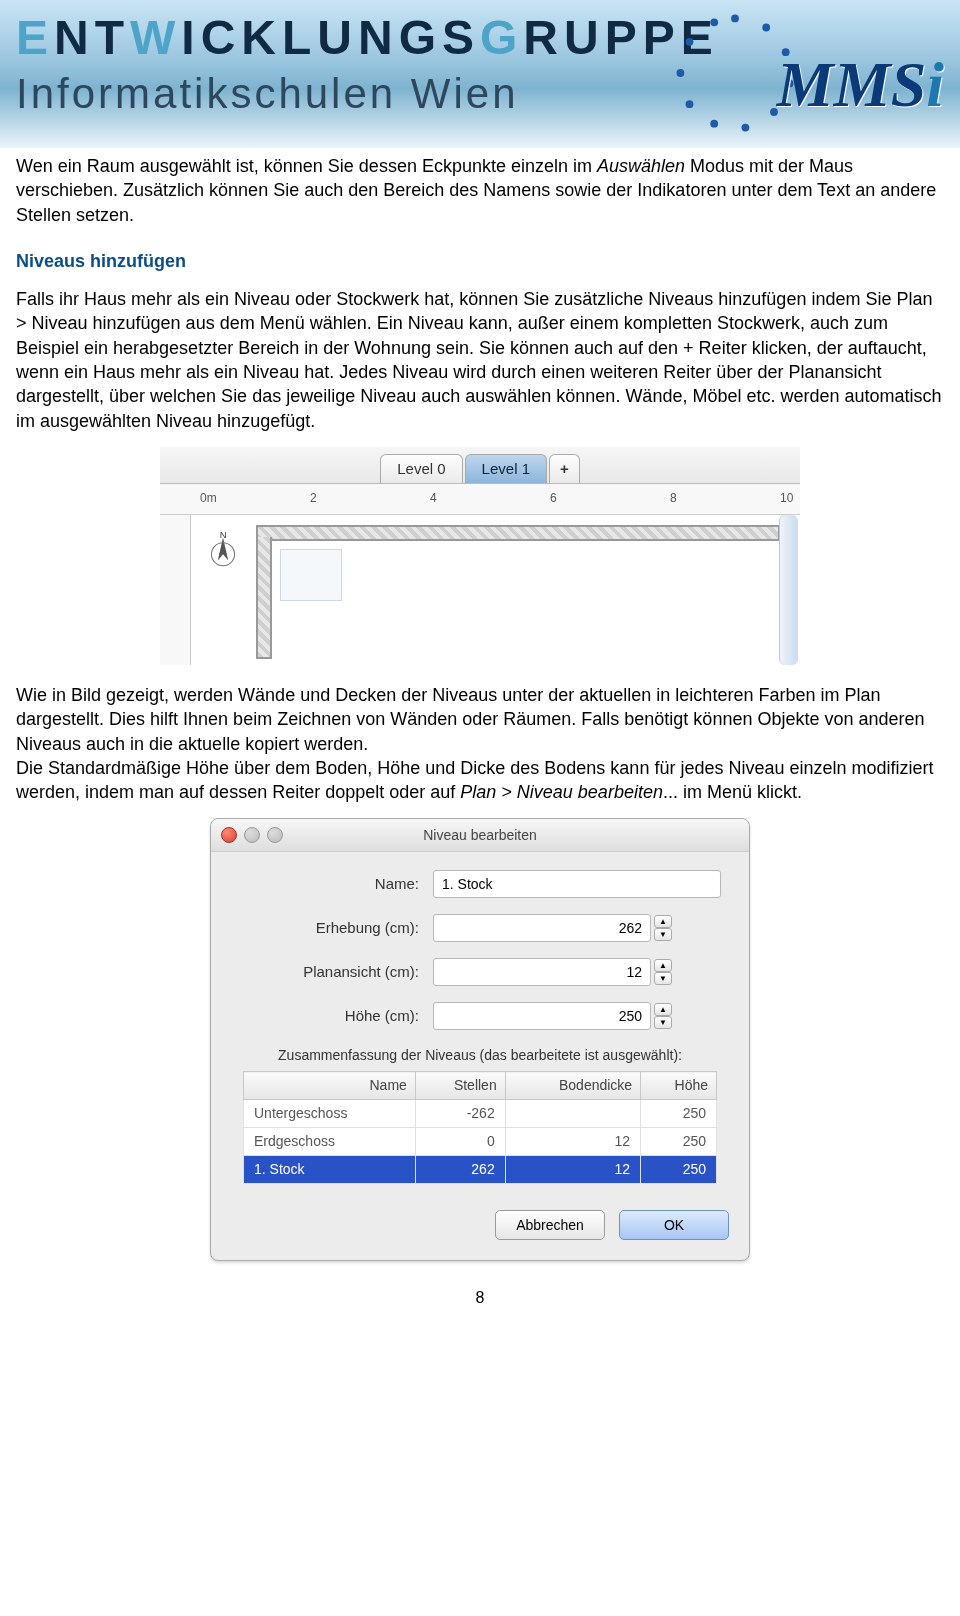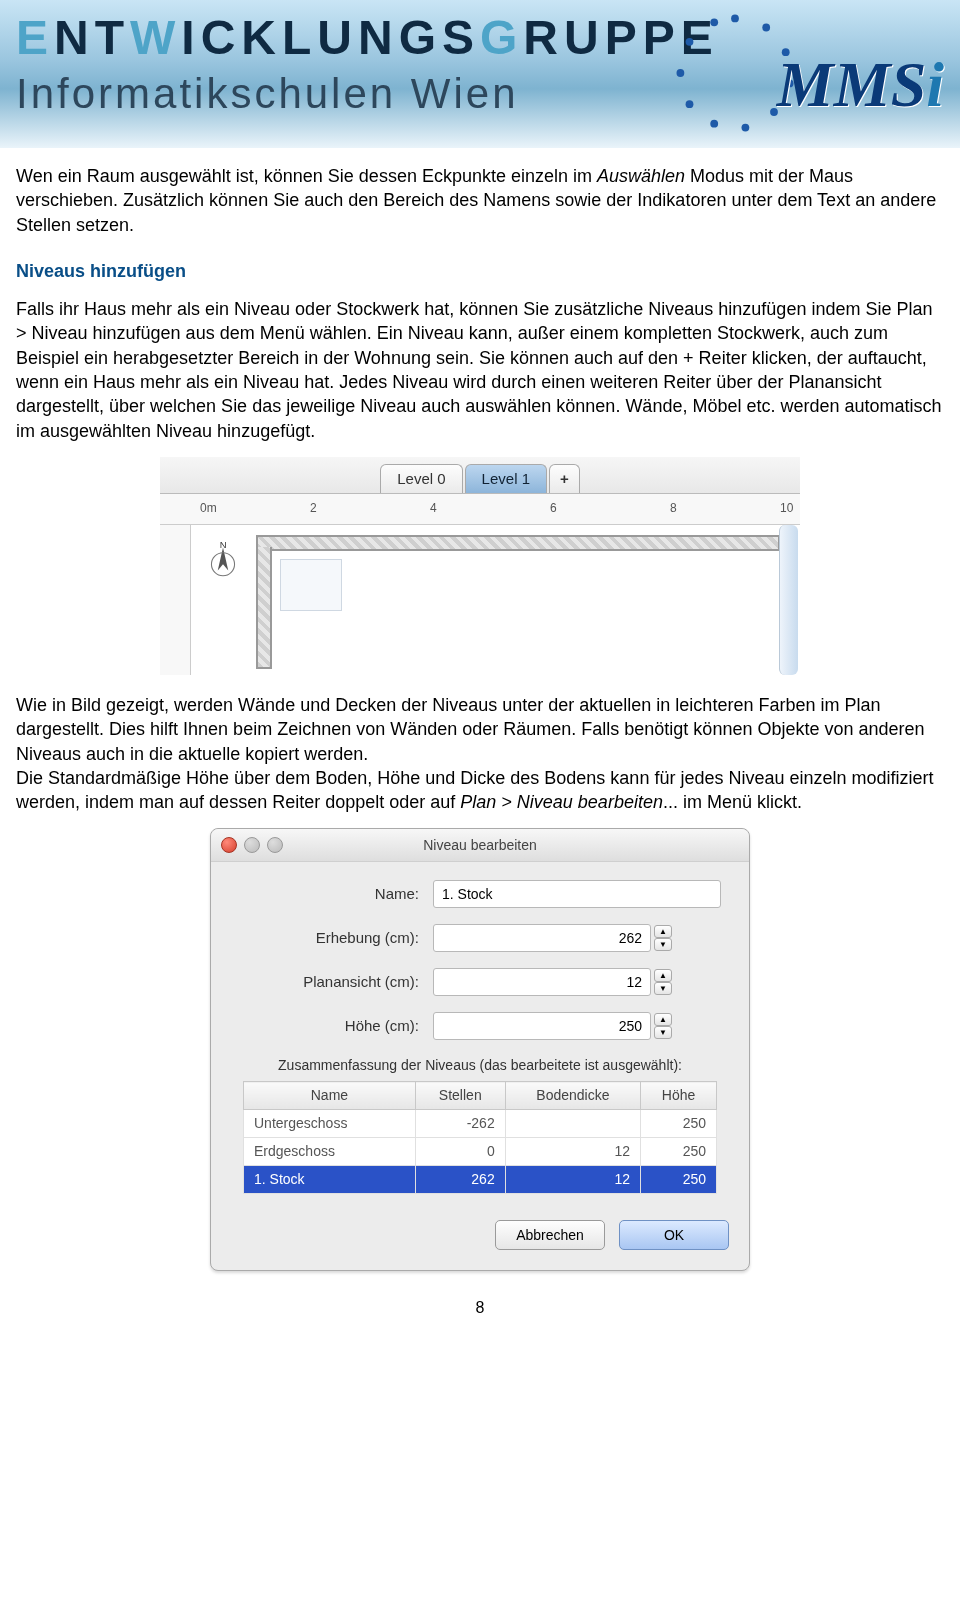--- a/index.html
+++ b/index.html
@@ -6,21 +6,21 @@
   .page{width:960px;margin:0 auto;}
   
   .hdr{position:relative;width:960px;height:148px;background:linear-gradient(#c9e5f5 0%,#9bc6df 40%,#7eb3d0 60%,#eaf4fa 100%);overflow:hidden;}
   .hdr-title{position:absolute;left:16px;top:10px;font-family:"Trebuchet MS",Arial,sans-serif;font-size:48px;letter-spacing:6px;color:#0f2a42;font-weight:600;}
   .hdr-title .lt{color:#4ea4c8;}
   .hdr-sub{position:absolute;left:16px;top:70px;font-family:"Trebuchet MS",Arial,sans-serif;font-size:42px;letter-spacing:3px;color:#2d475c;}
   .star-ring{position:absolute;right:160px;top:8px;width:130px;height:130px;}
   .mmsi{position:absolute;right:16px;top:48px;font-family:"Times New Roman",serif;font-size:64px;font-style:italic;font-weight:bold;color:#0a3a78;text-shadow:1px 1px 0 #fff;}
   .mmsi .dot{color:#1e78b0;}
   
-  .content{padding:16px 16px 0 16px;font-size:18px;line-height:1.35;}
+  .content{padding:6px 16px 0 16px;font-size:18px;line-height:1.35;}
   .content p{margin:0 0 14px 0;}
   .content h3{margin:22px 0 14px 0;color:#094e87;font-weight:bold;font-size:18px;}
   em{font-style:italic;}
   
   .shot1{width:640px;margin:10px auto 18px auto;border:0;background:#f0abfc;}
   .shot1 .tabbar{display:flex;align-items:flex-end;justify-content:center;height:36px;background:linear-gradient(#f6f6f6,#e8e8e8);border-bottom:1px solid #bbb;}
   .shot1 .tab{border:1px solid #aaa;border-bottom:none;border-radius:6px 6px 0 0;padding:4px 16px;font-size:15px;background:linear-gradient(#fdfdfd,#eaeaea);margin:0 1px;color:#333;}
   .shot1 .tab.active{background:linear-gradient(#bcd6ef,#8db5da);color:#123;}
   .shot1 .tab.plus{padding:4px 10px;font-weight:bold;}
   .shot1 .ruler{position:relative;height:30px;background:#f8f8f8;border-bottom:1px solid #ccc;font-size:12px;color:#555;}
@@ -43,21 +43,21 @@
   .dot.g{background:radial-gradient(circle at 35% 30%,#ddd,#bbb);border:1px solid #999;}
   .dlg .form{padding:18px 28px 8px 28px;}
   .dlg .row{display:flex;align-items:center;margin-bottom:16px;}
   .dlg .row label{width:180px;text-align:right;margin-right:14px;color:#333;}
   .dlg .row input[type=text]{flex:1;height:26px;border:1px solid #b8b8b8;border-radius:3px;padding:0 8px;background:#fff;font-size:14px;}
   .dlg .row.num input{text-align:right;width:200px;flex:none;}
   .dlg .spin{display:flex;flex-direction:column;margin-left:3px;width:18px;}
   .dlg .spin button{height:13px;border:1px solid #aaa;background:linear-gradient(#fff,#e5e5e5);font-size:8px;line-height:8px;padding:0;border-radius:3px;}
   .dlg .section-title{margin:10px 4px 6px 4px;font-size:14px;color:#333;text-align:center;}
   .dlg table{width:calc(100% - 8px);margin:0 4px 18px 4px;border:1px solid #bbb;background:#fff;border-collapse:collapse;font-size:14px;}
-  .dlg th{background:linear-gradient(#fafafa,#e6e6e6);border:1px solid #c8c8c8;padding:4px 8px;text-align:center;font-weight:normal;color:#444;}
+  .dlg th{background:linear-gradient(#fafafa,#e6e6e6);border:1px solid #c8c8c8;padding:4px 8px;text-align:right;font-weight:normal;color:#444;}
   .dlg td{border:1px solid #e0e0e0;padding:4px 10px;text-align:right;color:#555;}
   .dlg td.name{text-align:left;}
   .dlg tr.sel td{background:#2a52c7;color:#fff;}
   .dlg .btns{display:flex;justify-content:flex-end;gap:14px;padding:0 20px 20px 0;}
   .dlg .btns button{min-width:110px;height:30px;border:1px solid #9a9a9a;border-radius:5px;background:linear-gradient(#fefefe,#e6e6e6);font-size:14px;}
   .dlg .btns button.primary{background:linear-gradient(#dceaff,#a9c6f2);border-color:#6f91c4;}
   .pgnum{text-align:center;font-size:16px;margin-top:26px;}
 </style>
 </head>
 <body>

